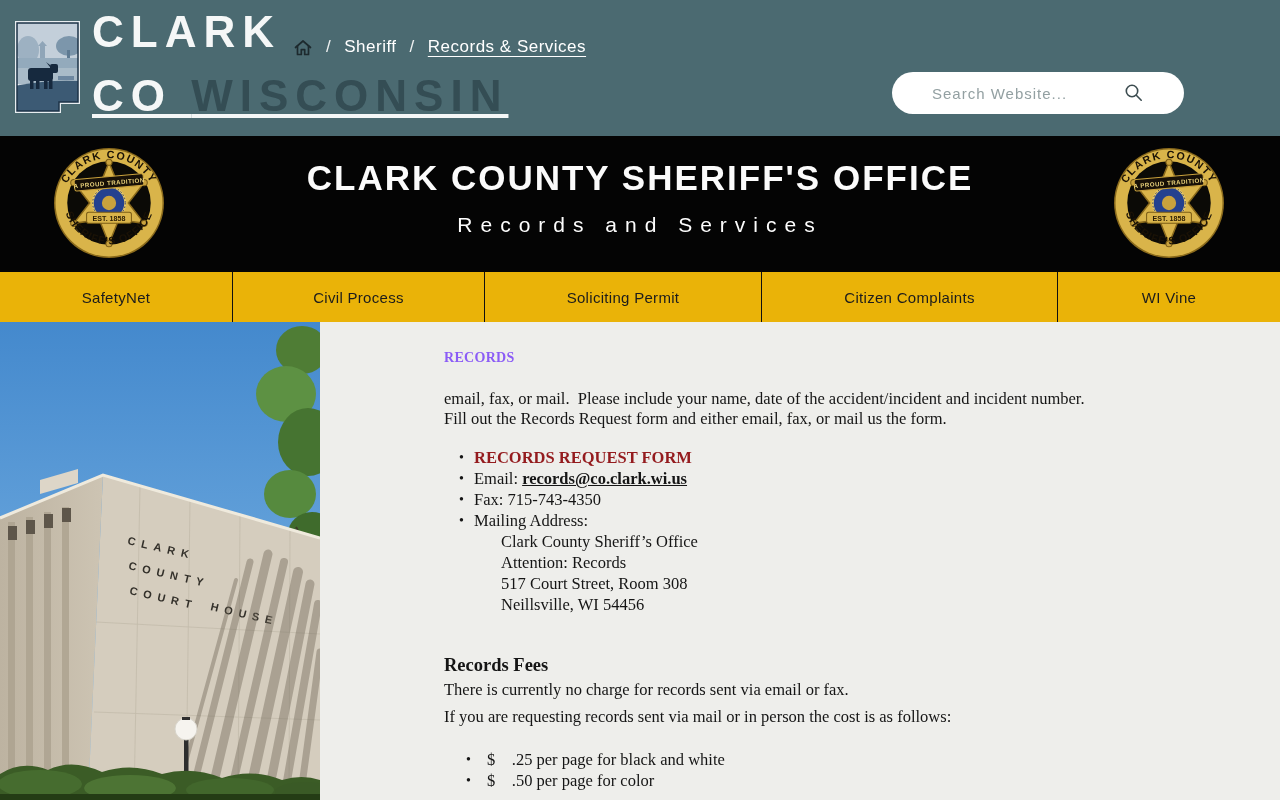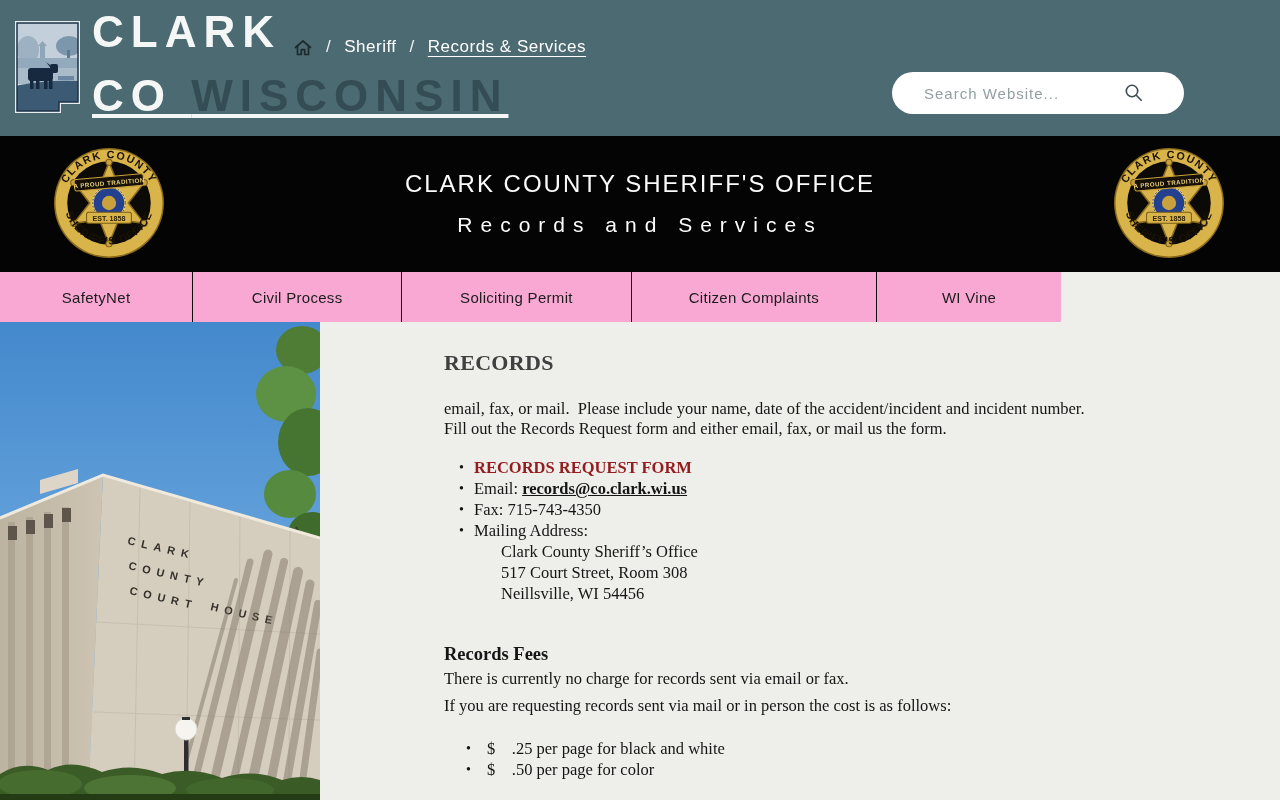--- a/index.html
+++ b/index.html
@@ -15,50 +15,50 @@
   .logo-line2 { margin-top:20px; white-space:nowrap;text-decoration:underline; }
   .logo-wisconsin { color:#344d54; }
   .breadcrumb { position:absolute; left:293px; top:36px; display:flex; align-items:center; gap:13px;
                 color:#ffffff; font-size:17px; letter-spacing:0.5px; }
   .crumb-sep { color:#eef1f1; font-weight:300; }
   .crumb-link { cursor:pointer; }
   .crumb-current { text-decoration:underline; text-underline-offset:4px; cursor:pointer; }
   .home-icon { display:inline-flex; margin-top:2px; }
   .search-pill { position:absolute; right:96px; top:72px; width:292px; height:42px; background:#ffffff;
                  border-radius:21px; display:flex; align-items:center; }
-  .search-input { border:none; outline:none; background:transparent; width:210px; margin-left:32px;
+  .search-input { border:none; outline:none; background:transparent; width:210px; margin-left:40px;
                   font-size:15px; letter-spacing:1px; color:#5a6a6d;
                   font-family:"Liberation Sans","DejaVu Sans",sans-serif; }
   .search-input::placeholder { color:#93a0a2; }
   .search-btn { position:absolute; right:40px; top:11px; width:20px; height:20px; cursor:pointer; background:none; border:none; }
 
   
   .banner { position:absolute; left:0; top:136px; width:1280px; height:136px; background:#040404; }
   .banner-center { position:absolute; left:0; top:0; width:100%; height:100%;
                    display:flex; flex-direction:column; align-items:center; }
-  .banner-title { margin-top:34px; color:#fbfbfb; font-size:24px; font-weight:400; letter-spacing:2px; }
+  .banner-title { margin-top:22px; color:#fbfbfb; font-size:35px; font-weight:700; letter-spacing:2px; }
   .banner-subtitle { margin-top:15px; color:#fdfdfd; font-size:21px; font-weight:400; letter-spacing:8px; }
   .badge { position:absolute; top:11px; }
   .badge-left { left:53px; }
   .badge-right { right:55px; }
 
   
-  .navbar { position:absolute; left:0; top:272px; width:1061px; height:50px; background:#f9a8d4; display:flex; }
+  .navbar { position:absolute; left:0; top:272px; width:1280px; height:50px; background:#eab308; display:flex; }
   .nav-item { display:flex; align-items:center; justify-content:center; height:50px;
               font-size:15px; color:#1c1c1c; letter-spacing:0.3px; cursor:pointer; }
   .nav-item:not(:last-child){ border-right:1px solid #101010; }
   .nav-w1{width:233px}.nav-w2{width:277px}.nav-w3{width:252px}.nav-w4{width:296px}.nav-w5{width:222px}
 
   
   .content { position:absolute; left:0; top:322px; width:1280px; height:478px; background:#eeeeeb; }
   .photo { position:absolute; left:0; top:0; width:320px; height:478px; }
 
   .text-col { position:absolute; left:444px; top:28px; width:700px;
               font-family:"Liberation Serif","DejaVu Serif",serif; color:#151515; }
-  .records-h1 { font-size:22px; font-weight:700; color:#404040; letter-spacing:0.3px; }
+  .records-h1 { font-size:14px; font-weight:700; color:#8b5cf6; letter-spacing:0.3px; }
   .intro { margin-top:23px; }
   .intro-line { font-size:16.5px; line-height:19.5px; white-space:pre; }
   .bullet-list { margin-top:19px; padding-left:15px; }
   .bullet-row { display:flex; line-height:21px; font-size:16.5px; }
   .bullet-marker { width:15px; font-size:14px; color:#141414; }
   .red-link { color:#941b1e; font-weight:700; cursor:pointer; }
   .email-label { }
   .email-link { font-weight:700; text-decoration:underline; color:#151515; cursor:pointer; }
   .addr-line { padding-left:42px; line-height:21px; font-size:16.5px; }
   .fees-h2 { margin-top:40px; font-size:18.5px; font-weight:700; }
@@ -324,20 +324,21 @@
         </div>
         <div class="bullet-row">
           <span class="bullet-marker">•</span>
           <span>Fax: 715-743-4350</span>
         </div>
         <div class="bullet-row">
           <span class="bullet-marker">•</span>
           <span>Mailing Address:</span>
         </div>
         <div class="addr-line">Clark County Sheriff’s Office</div>
+        <div class="addr-line">Attention: Records</div>
         <div class="addr-line">517 Court Street, Room 308</div>
         <div class="addr-line">Neillsville, WI 54456</div>
       </div>
 
       <h2 class="fees-h2">Records Fees</h2>
       <div class="fees-line">There is currently no charge for records sent via email or fax.</div>
       <div class="fees-line fees-line2">If you are requesting records sent via mail or in person the cost is as follows:</div>
 
       <div class="fee-list">
         <div class="fee-row">

